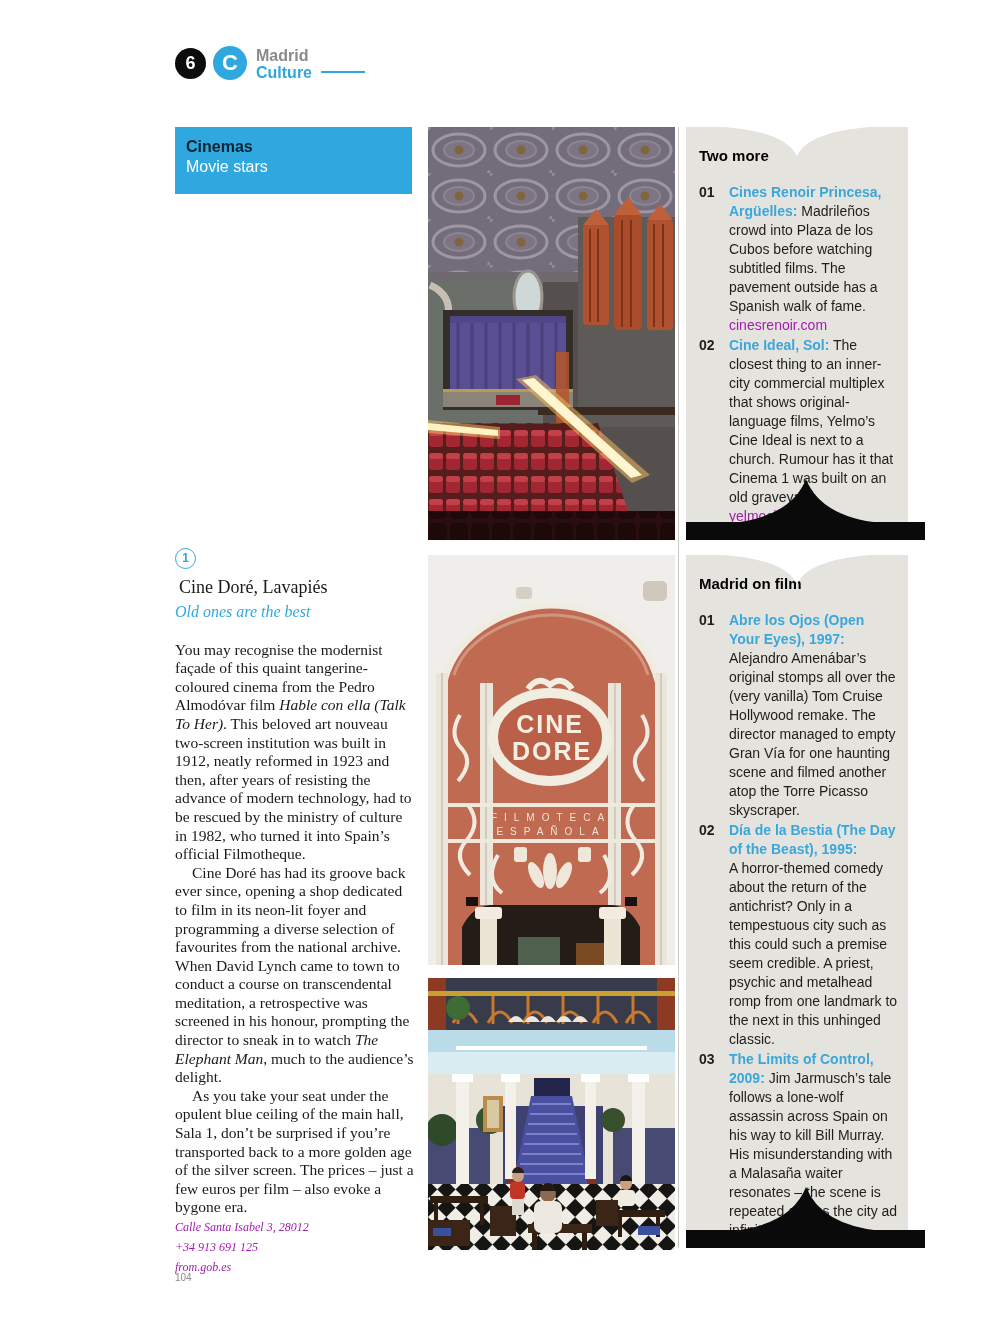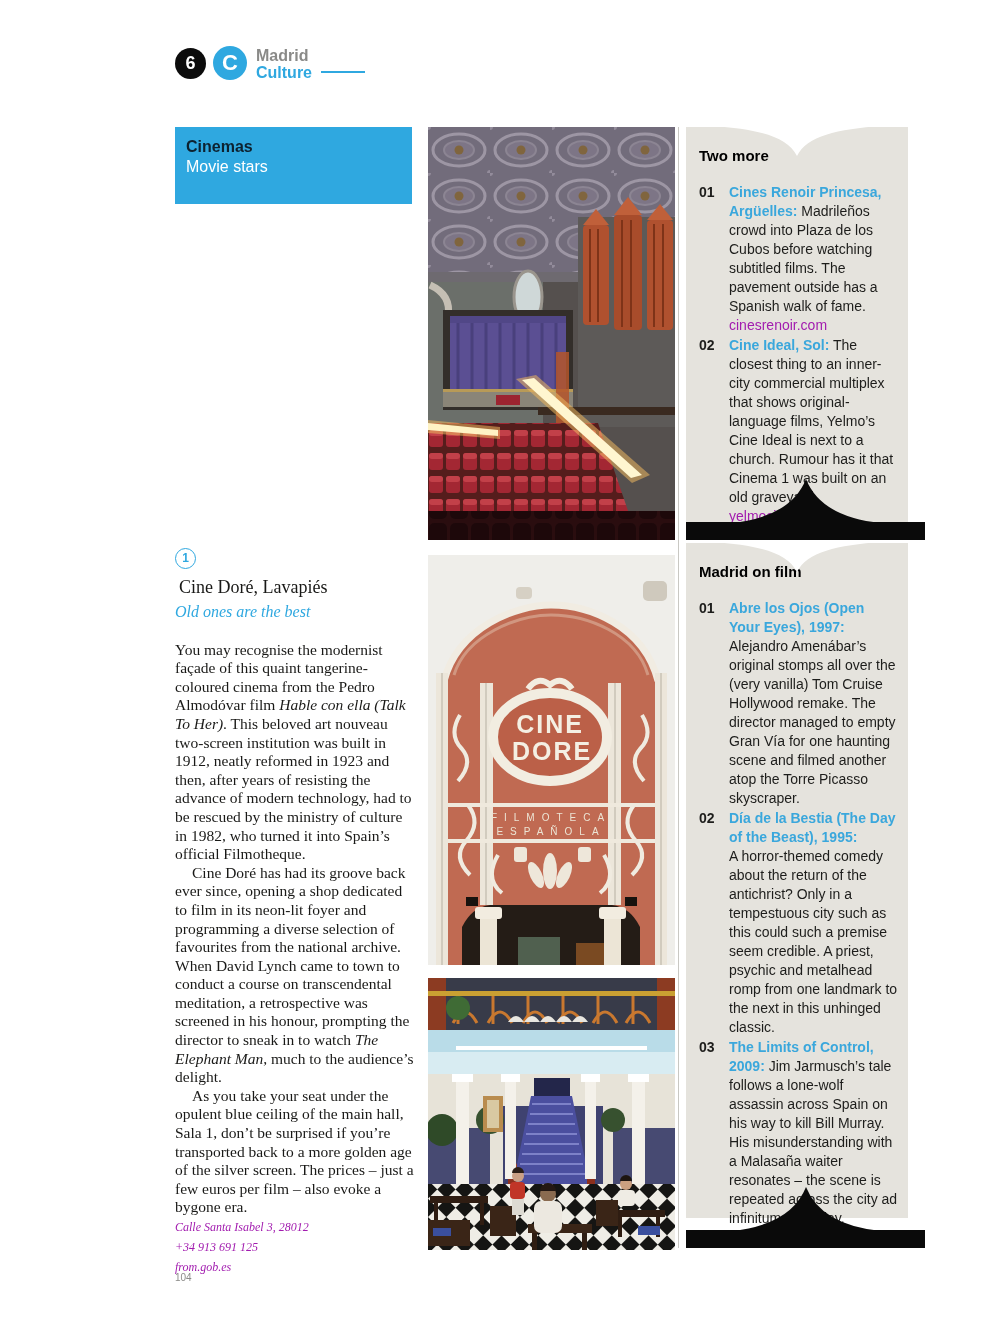--- a/index.html
+++ b/index.html
@@ -8,21 +8,21 @@
   
   .badge{position:absolute;border-radius:50%;display:flex;align-items:center;justify-content:center;
          font-weight:bold;color:#fff;}
   #badge6{left:175px;top:48px;width:31px;height:31px;background:#0c0c0c;font-size:18px;}
   #badgeC{left:213px;top:46px;width:34px;height:34px;background:#2fa8e0;font-size:22px;}
   #hdrtxt{position:absolute;left:256px;top:47px;font-size:16px;font-weight:bold;line-height:17px;}
   #hdrtxt .city{color:#8a8a88;}
   #hdrtxt .section{color:#2fa8e0;}
   #hdrline{position:absolute;left:321px;top:71px;width:44px;height:2px;background:#2fa8e0;}
   
-  #hbox{position:absolute;left:175px;top:127px;width:237px;height:77px;background:#2fa8e0;
+  #hbox{position:absolute;left:175px;top:127px;width:237px;height:67px;background:#2fa8e0;
         padding:10px 0 0 11px;box-sizing:border-box;font-size:16px;line-height:20px;}
   #hbox .t{font-weight:bold;color:#0d2230;}
   #hbox .s{color:#ffffff;}
   
   .photo{position:absolute;display:block;}
   
   #article{position:absolute;left:175px;top:548px;width:242px;
            font-family:"Liberation Serif",serif;font-size:15.5px;line-height:18.6px;color:#191917;}
   #article .idx{width:19px;height:19px;border:1.6px solid #2fa8e0;border-radius:50%;color:#2fa8e0;
                 font-family:"Liberation Sans",sans-serif;font-size:12px;font-weight:bold;
@@ -328,21 +328,21 @@
       <span class="num">02</span>
       <p class="etext"><span class="etitle">Cine Ideal, Sol:</span><span> The closest thing to an inner-city commercial multiplex that shows original-language films, Yelmo’s Cine Ideal is next to a church. Rumour has it that Cinema 1 was built on an old graveyard.</span><span class="elink">yelmocines.es</span></p>
     </div>
   </div>
   <div class="bar" style="top:522px">
     <svg class="spike" width="150" height="44" viewBox="0 0 150 44">
       <path d="M0 44 Q60 38 75 0 Q90 38 150 44 Z" fill="#0a0a0a"></path>
     </svg>
   </div>
 
-  <div class="sbox" style="top:543px;height:675px">
+  <div class="sbox" style="top:555px;height:675px">
     <svg class="notch" width="170" height="30" viewBox="0 0 170 30">
       <path d="M0 0 C45 3 75 10 85 30 C95 10 125 3 170 0 Z" fill="#ffffff"></path>
     </svg>
     <h3>Madrid on film</h3>
     <div class="entry">
       <span class="num">01</span>
       <p class="etext"><span class="etitle tblock">Abre los Ojos (Open Your Eyes), 1997:</span><span>Alejandro Amenábar’s original stomps all over the (very vanilla) Tom Cruise Hollywood remake. The director managed to empty Gran Vía for one haunting scene and filmed another atop the Torre Picasso skyscraper.</span></p>
     </div>
     <div class="entry">
       <span class="num">02</span>

